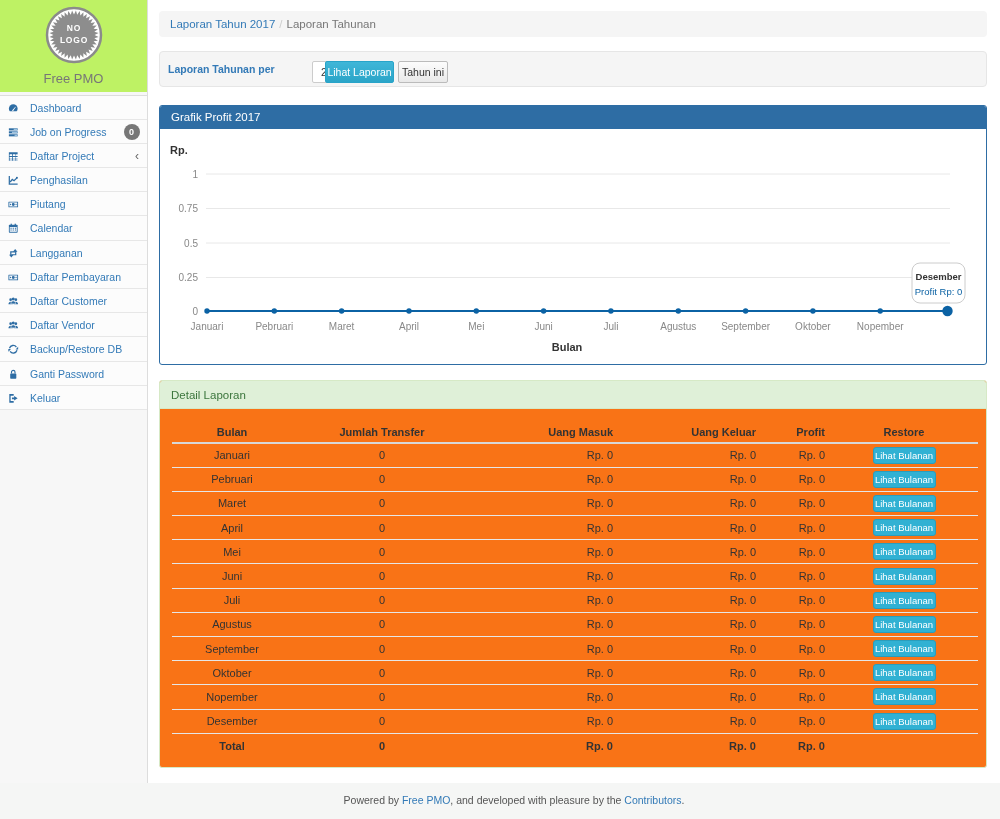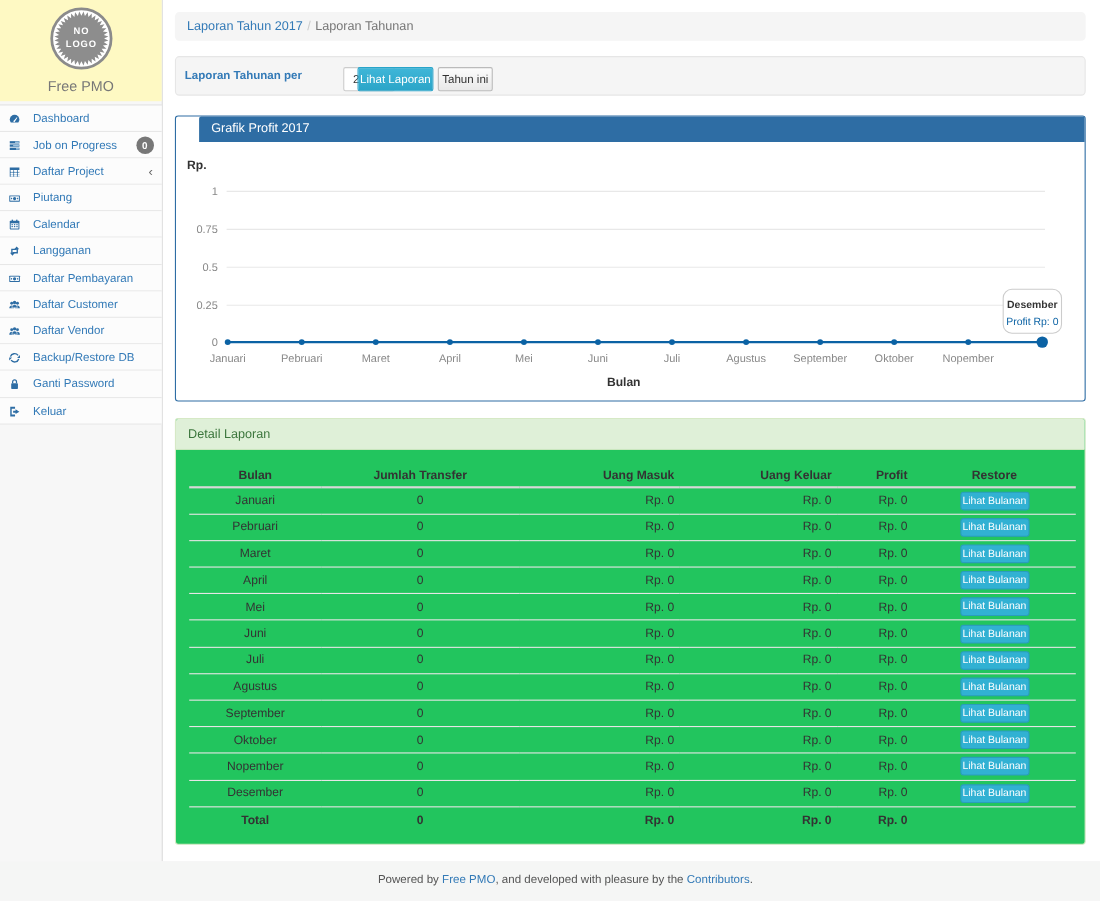--- a/index.html
+++ b/index.html
@@ -1,41 +1,41 @@
 <!DOCTYPE html>
 <html><head>
 <meta charset="utf-8">
 <style>
 * { margin:0; padding:0; box-sizing:border-box; }
 html,body { width:1000px; height:819px; font-family:"Liberation Sans", sans-serif; background:#f7f7f7; position:relative; overflow:hidden; }
 a { text-decoration:none; }
 #main { position:absolute; left:148px; top:0; width:852px; height:783px; background:#fff; }
 #sidebar { position:absolute; left:0; top:0; width:148px; height:783px; background:#f7f7f7; border-right:1px solid #ddd; }
-#sidetop { position:absolute; left:0; top:0; width:147px; height:92px; background:#fef9c3; }
+#sidetop { position:absolute; left:0; top:0; width:147px; height:92px; background:#bef264; }
 #logo { position:absolute; left:45px; top:6px; }
 #brand { position:absolute; left:0; top:71px; width:147px; text-align:center; font-size:13px; color:#777; }
 #menu { position:absolute; left:0; top:94.5px; width:147px; border-top:1px solid #ddd; }
 #menu .mi { position:relative; height:24.2px; line-height:24.2px; background:#fcfcfc; border-bottom:1px solid #e7e7e7; font-size:10.5px; color:#337ab7; white-space:nowrap; }
 #menu .mi .ic { position:absolute; left:8px; top:7px; width:10.5px; height:10.5px; }
 #menu .mi .tx { position:absolute; left:14px; top:0;margin-left:16px; }
 #menu .badge { position:absolute; left:123.5px; top:4px; width:16px; height:16px; border-radius:8px; background:#777; color:#fff; font-size:9px; line-height:16px; text-align:center; font-weight:bold; }
 #menu .chev { position:absolute; left:135px; top:0; color:#666; font-size:12px; }
 .breadcrumb { position:absolute; left:159px; top:11px; width:828px; height:26px; background:#f5f5f5; border-radius:4px; font-size:11.5px; line-height:26px; padding-left:11px; color:#777; }
 .breadcrumb a { color:#337ab7; }
 .breadcrumb .sep { color:#ccc; padding:0 4px; }
 .well { position:absolute; left:159px; top:51px; width:828px; height:36px; background:#f5f5f5; border:1px solid #e6e6e6; border-radius:4px; }
 .well .lbl { position:absolute; left:8px; top:0; height:34px; line-height:34px; font-size:10.5px; font-weight:bold; color:#337ab7; }
 .sel { position:absolute; left:114px; top:9px; width:47px; height:22px; background:#fff; border:1px solid #ccc; border-radius:2px; font-size:10.5px; color:#333; line-height:20px; padding-left:8px;margin-left:38px; }
 .sel .car { position:absolute; right:4px; top:8.5px; width:0; height:0; border-left:3px solid transparent; border-right:3px solid transparent; border-top:3.5px solid #333; }
 .btn { position:absolute; top:9px; height:22px; line-height:20px; border-radius:3px; font-size:10.5px; text-align:center; white-space:nowrap; }
 .btn-info { background:linear-gradient(#3fb6d8,#2ba5c8); border:1px solid #28a4c9; color:#fff; border-radius:2px; }
 .btn-default { background:linear-gradient(#fcfcfc,#e9e9e9); border:1px solid #bbb; color:#333; border-radius:2px; }
 .panel-chart { position:absolute; left:159px; top:105px; width:828px; height:260px; border:1px solid #2e6da4; border-radius:3px; background:#fff; }
-.panel-chart .hd { height:23px; background:#2e6da4; color:#fff; font-size:11.5px; line-height:23px; padding-left:11px; border-radius:2px 2px 0 0;margin-left:21px; }
-.panel-green { position:absolute; left:159px; top:380px; width:828px; height:388px; border:1px solid #d6e9c6; border-radius:3px; background:#22c55e; }
+.panel-chart .hd { height:23px; background:#2e6da4; color:#fff; font-size:11.5px; line-height:23px; padding-left:11px; border-radius:2px 2px 0 0; }
+.panel-green { position:absolute; left:159px; top:380px; width:828px; height:388px; border:1px solid #d6e9c6; border-radius:3px; background:#f97316; }
 .panel-green .hd { height:28px; background:#dff0d8; color:#3c763d; font-size:11.5px; line-height:28px; padding-left:11px; border-bottom:1px solid #d6e9c6; border-radius:2px 2px 0 0; }
 #tbl { position:absolute; left:12px; top:40px; width:806px; border-collapse:collapse; table-layout:fixed; font-size:11px; color:#333; }
 #tbl th { font-weight:bold; height:22px; border-bottom:2px solid #d8d8d8; }
 #tbl td { height:24.2px; border-top:1px solid #e6e6e6; }
 #tbl tr:first-child td { border-top:none; }
 #tbl .c { text-align:center; }
 #tbl .r { text-align:right; padding-right:5px; }
 #tbl .btn-xs { display:inline-block; width:63px; height:17px; line-height:16px; background:#31b1d3; border:1px solid #2a9dbc; border-radius:3px; color:#fff; font-size:9.5px; text-align:center; }
 #footer { position:absolute; left:0; top:783px; width:1000px; height:36px; background:#f5f6f5; text-align:center; font-size:10.5px; color:#555; line-height:34px;padding-left:28px; }
 #footer a { color:#337ab7; }
@@ -81,20 +81,28 @@
     <div class="mi">
         <svg class="ic" viewBox="0 0 12 12">
           <path fill="#2e6da4" d="M1 1.5h10V11H1zM2 4h2.6v1.8H2zm3.6 0h2.8v1.8H5.6zm3.8 0H11v1.8H9.4zM2 6.8h2.6v1.8H2zm3.6 0h2.8v1.8H5.6zm3.8 0H11v1.8H9.4zM2 9.6h2.6v1H2zm3.6 0h2.8v1H5.6zm3.8 0H11v1H9.4z" fill-rule="evenodd"></path>
           <path fill="#fff" d="M2 4h2.6v1.8H2zm3.6 0h2.8v1.8H5.6zm3.8 0H11v1.8H9.4zM2 6.8h2.6v1.8H2zm3.6 0h2.8v1.8H5.6zm3.8 0H11v1.8H9.4zM2 9.6h2.6v1.2H2zm3.6 0h2.8v1.2H5.6zm3.8 0H11v1.2H9.4z"></path>
         </svg>
         <span class="tx">Daftar Project</span>
         <span class="chev">‹</span>
       </div>
     <div class="mi">
         <svg class="ic" viewBox="0 0 12 12">
+          <path fill="none" stroke="#2e6da4" stroke-width="1.4" d="M1.5 1v9.5H11"></path>
+          <path fill="none" stroke="#2e6da4" stroke-width="1.5" d="M2.5 8l2.4-3 2 1.5L10.5 3"></path>
+          <circle cx="10.2" cy="3.2" r="1.1" fill="#2e6da4"></circle>
+        </svg>
+        <span class="tx">Penghasilan</span>
+      </div>
+    <div class="mi">
+        <svg class="ic" viewBox="0 0 12 12">
           <rect x="0.5" y="3" width="11" height="6.5" rx="0.5" fill="#2e6da4"></rect>
           <rect x="1.5" y="4" width="9" height="4.5" fill="#fff"></rect>
           <circle cx="6" cy="6.25" r="1.7" fill="#2e6da4"></circle>
           <rect x="2.2" y="5.5" width="1.2" height="1.5" fill="#2e6da4"></rect>
           <rect x="8.6" y="5.5" width="1.2" height="1.5" fill="#2e6da4"></rect>
         </svg>
         <span class="tx">Piutang</span>
       </div>
     <div class="mi">
         <svg class="ic" viewBox="0 0 12 12">

